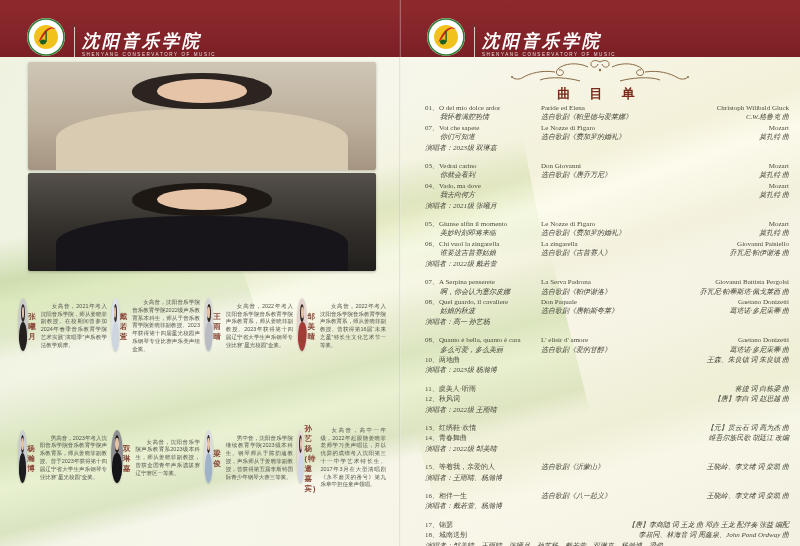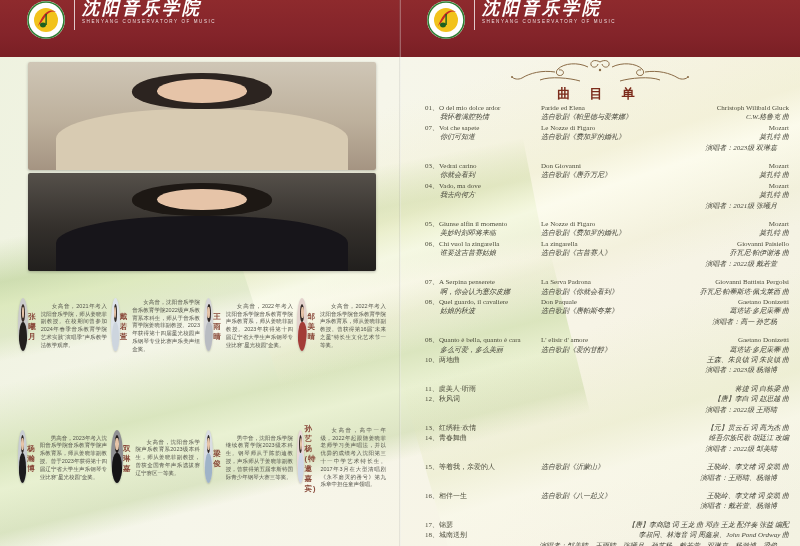--- a/index.html
+++ b/index.html
@@ -8,21 +8,21 @@
   
   .ribbon{position:absolute;pointer-events:none;z-index:0;}
   .rb1{left:-80px;top:196px;width:620px;height:120px;transform:rotate(-11deg);background:linear-gradient(180deg,rgba(165,195,110,0) 0%,rgba(150,185,95,.38) 35%,rgba(205,225,160,.55) 55%,rgba(170,200,120,.25) 80%,rgba(170,200,120,0) 100%);}
   .rb2{left:-120px;top:330px;width:700px;height:170px;transform:rotate(-14deg);background:linear-gradient(180deg,rgba(150,185,95,0) 0%,rgba(185,210,140,.45) 40%,rgba(225,238,195,.6) 60%,rgba(160,190,110,.3) 85%,rgba(160,190,110,0) 100%);}
   .rb3{left:230px;top:60px;width:640px;height:240px;transform:rotate(-18deg);background:linear-gradient(180deg,rgba(245,242,210,0) 0%,rgba(240,238,205,.5) 45%,rgba(255,255,240,.65) 60%,rgba(235,234,200,.3) 85%,rgba(235,234,200,0) 100%);}
   .rb4{left:420px;top:300px;width:560px;height:220px;transform:rotate(-16deg);background:linear-gradient(180deg,rgba(225,230,185,0) 0%,rgba(228,232,190,.4) 45%,rgba(250,250,235,.5) 65%,rgba(228,232,190,0) 100%);}
   .fold{position:absolute;left:399px;top:0;width:2px;height:100%;background:linear-gradient(90deg,rgba(0,0,0,.10),rgba(255,255,255,.4));z-index:3;}
   .page{position:absolute;top:0;width:400px;height:546px;z-index:1;}
   .pgL{left:0;}.pgR{left:400px;}
   
-  .band{position:absolute;left:0;top:0;width:100%;height:57px;background:linear-gradient(180deg,#8e2a2d 0%,#84242a 60%,#7a1f24 100%);display:flex;align-items:flex-start;}
+  .band{position:absolute;left:0;top:0;width:100%;height:57px;background:linear-gradient(180deg,#8e2a2d 0%,#84242a 60%,#7a1f24 100%);display:flex;align-items:flex-end;}
   .emblem{width:40px;height:40px;margin-left:26px;flex:0 0 auto;}
   .vline{width:1px;height:30px;background:rgba(255,255,255,.75);margin:0 7px 0 8px;}
   .brandtxt{display:flex;flex-direction:column;line-height:1;}
   .brand-cn{font-family:"Liberation Serif",serif;font-style:italic;font-weight:bold;color:#fff;font-size:17px;letter-spacing:3px;transform:scaleY(1.05);}
   .brand-en{font-family:"Liberation Sans",sans-serif;color:rgba(255,255,255,.85);font-size:4.5px;letter-spacing:1.6px;margin-top:3px;}
   
   .tblock{position:absolute;left:28px;width:348px;}
   .tb1{top:62px;}.tb2{top:173px;}
   .tphoto{position:absolute;left:0;top:0;width:67px;height:104px;border-radius:2px;overflow:hidden;box-shadow:0 1px 3px rgba(0,0,0,.25);}
   .tp1{background:linear-gradient(180deg,#cfc6b6 0%,#bdb09c 55%,#a59482 100%);}
@@ -58,21 +58,21 @@
   .ptt{font-family:"Liberation Serif",serif;font-weight:bold;font-size:13px;color:#7c2b1b;letter-spacing:8px;margin-top:1px;}
   .plist{position:absolute;left:25px;top:104px;width:364px;font-family:"Liberation Serif",serif;color:#4c4c3c;}
   .pi{display:flex;align-items:flex-start;margin-bottom:1px;}
   .c1{flex:0 0 auto;min-width:112px;white-space:nowrap;}
   .c2{flex:1 1 auto;padding-left:4px;}
   .c3{margin-left:auto;text-align:right;white-space:nowrap;}
   .lt,.lc{font-size:7px;line-height:9.4px;}
   .lc{font-style:italic;color:#45453a;}
   .c1 .lc{padding-left:15px;}
   .lt:empty,.lc:empty{display:none;}
-  .perf{font-size:7px;line-height:9.4px;font-style:italic;text-align:right;color:#45453a;margin:1px 12px 9px 0;}
+  .perf{font-size:7px;line-height:9.4px;font-style:italic;text-align:left;color:#45453a;margin:1px 12px 9px 0;}
   .perf:empty{display:none;margin:0;}
 </style>
 </head>
 <body>
 
 <div class="spread">
   <div class="ribbon rb1"></div>
   <div class="ribbon rb2"></div>
   <div class="ribbon rb3"></div>
   <div class="ribbon rb4"></div>
@@ -330,21 +330,21 @@
           </div>
       </div>
       <div class="perf">演唱者：2022级 戴若萱</div>
       <div class="pi">
         <div class="c1">
             <div class="lt">07、A Serpina penserete</div>
             <div class="lc">啊，你会认为塞尔皮娜</div>
           </div>
         <div class="c2">
             <div class="lt">La Serva Padrona</div>
-            <div class="lc">选自歌剧《你就会看到》</div>
+            <div class="lc">选自歌剧《帕伊谢洛》</div>
           </div>
         <div class="c3">
             <div class="lt">Giovanni Battista Pergolsi</div>
             <div class="lc">乔瓦尼·帕蒂斯塔·佩戈莱西 曲</div>
           </div>
       </div>
 
       <div class="pi">
         <div class="c1">
             <div class="lt">08、Quel guardo, il cavaliere</div>

